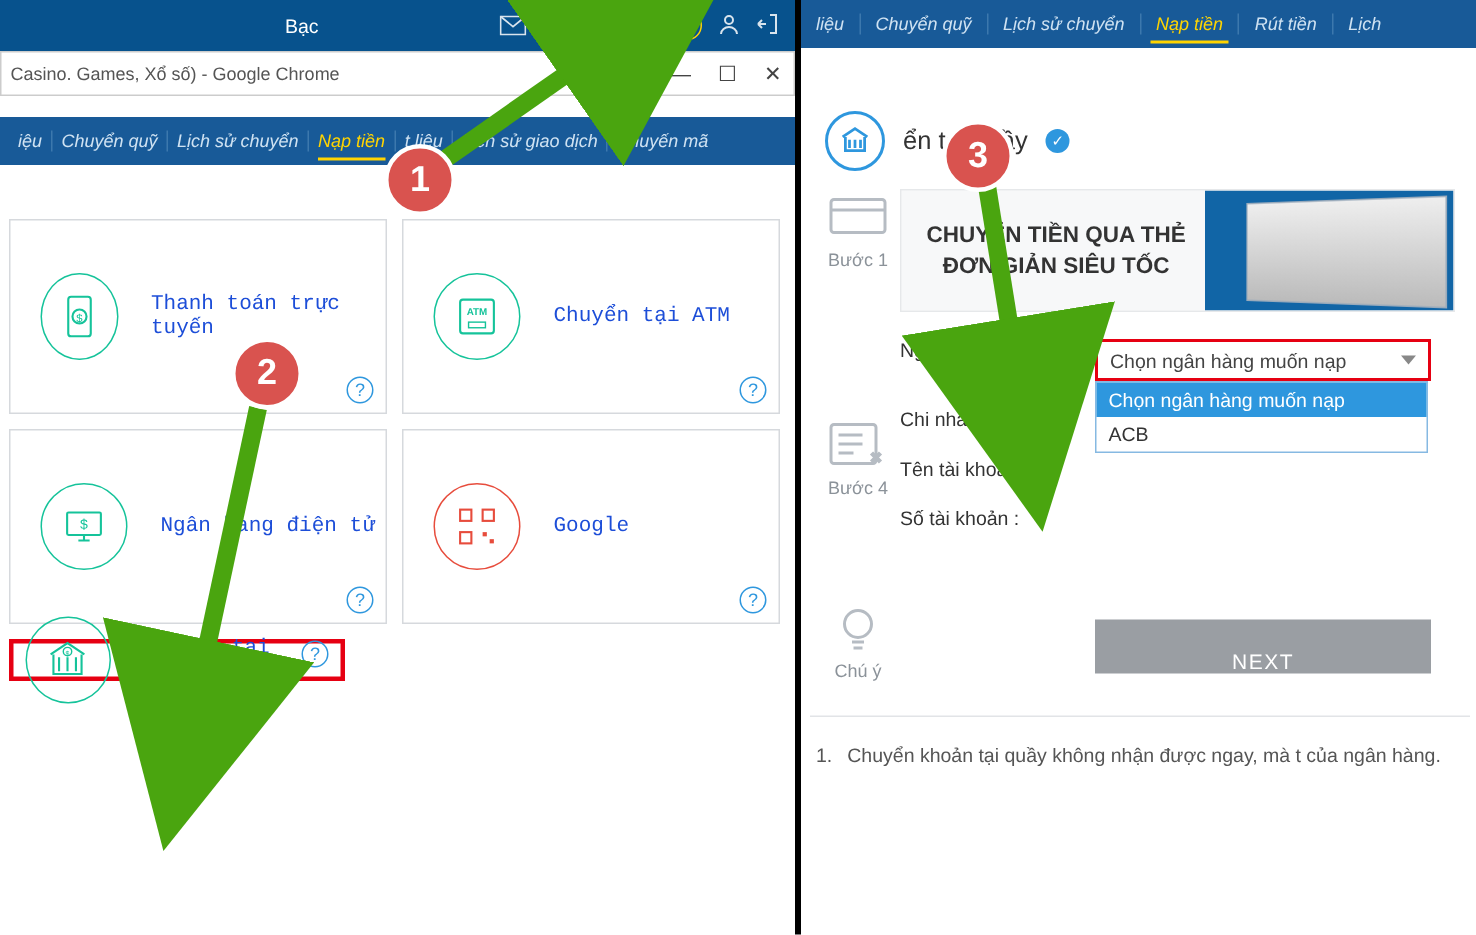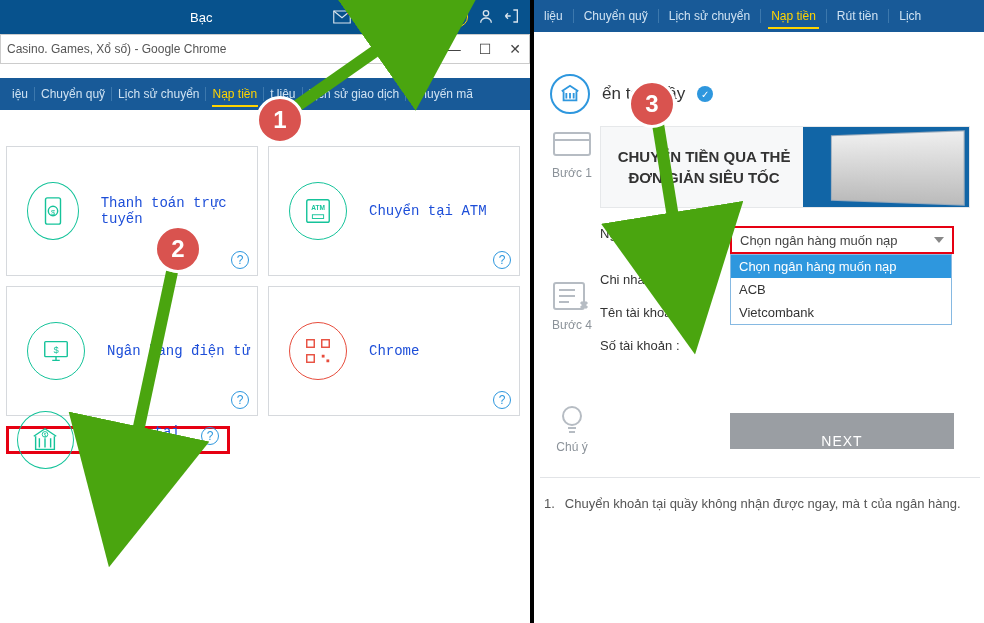--- a/index.html
+++ b/index.html
@@ -23,21 +23,21 @@
   .circ.r { border-color: #ffd400; color: #ffd400; }
   .nbox { position: absolute; border: 2px solid #e60012; top: 3px; right: 104px; width: 28px; height: 28px; }
   .user-ic svg, .exit-ic svg { width: 16px; height: 16px; fill: #d9e4ed; }
 
   
   .chromebar { height: 30px; border: 1px solid #ccc; display: flex; align-items: center; justify-content: space-between; font-size: 12px; color: #555; padding: 0 8px 0 6px; }
   .wbtns { display: flex; gap: 18px; font-size: 14px; color: #444; }
   .spacer14 { height: 14px; }
   
   .nav { height: 32px; background: #185a98; display: flex; align-items: center; font-size: 12px; color: #cfe2f2; padding-left: 6px; overflow: hidden; }
-  .nav span { padding: 0 6px; border-left: 1px solid #3c78ad; white-space: nowrap; }
+  .nav span { padding: 0 6px; border-left: 1px solid #3c78ad; white-space: nowrap; font-style: italic; }
   .nav span:first-child { border-left: none; }
   .nav .active { color: #ffd400; position: relative; }
   .nav .active::after { content: ""; position: absolute; left: 10%; right: 10%; bottom: -6px; height: 2px; background: #ffd400; }
   .spacer36 { height: 36px; } 
 
   
   .grid { padding: 0 6px; display: flex; flex-wrap: wrap; gap: 10px; }
   .card { width: 252px; height: 130px; border: 1px solid #d6d9dd; position: relative; display: flex; align-items: center; padding-left: 20px; gap: 22px; background: #fff; }
   .card.sel { border: 3px solid #e60012; }
   .iconwrap { width: 58px; height: 58px; border: 1.5px solid #15c39a; border-radius: 50%; display: flex; align-items: center; justify-content: center; }
@@ -169,21 +169,21 @@
     <div class="card">
       <div class="iconwrap qrw">
         <svg viewBox="0 0 32 32">
             <rect x="4" y="4" width="8" height="8" fill="none" stroke="#e74c3c" stroke-width="1.5"></rect>
             <rect x="20" y="4" width="8" height="8" fill="none" stroke="#e74c3c" stroke-width="1.5"></rect>
             <rect x="4" y="20" width="8" height="8" fill="none" stroke="#e74c3c" stroke-width="1.5"></rect>
             <rect x="20" y="20" width="3" height="3" fill="#e74c3c"></rect>
             <rect x="25" y="25" width="3" height="3" fill="#e74c3c"></rect>
           </svg>
       </div>
-      <span class="clabel">Chrome</span>
+      <span class="clabel">Google</span>
       <span class="qm">?</span>
     </div>
     <div class="card sel">
       <div class="iconwrap">
         <svg viewBox="0 0 32 32">
             <path d="M4 12L16 4l12 8M6 12v14h20V12M6 26h20" fill="none" stroke="#15c39a" stroke-width="1.5"></path>
             <circle cx="16" cy="10" r="3" fill="none" stroke="#15c39a"></circle>
             <text x="16" y="13" font-size="5" text-anchor="middle" fill="#15c39a">$</text>
             <path d="M10 14v10M16 14v10M22 14v10" stroke="#15c39a" stroke-width="1.5"></path>
           </svg>
@@ -250,21 +250,20 @@
         <span class="lbl">Ngân hàng :</span>
         <div class="sel">
           <span>Chọn ngân hàng muốn nạp</span>
           <span class="tri2"></span>
         </div>
       </div>
       <div style="position:relative;">
         <div class="ddpop" style="left:130px;top:0;">
           <div class="hl">Chọn ngân hàng muốn nạp</div>
           <div>ACB</div>
-          <div>Vietcombank</div>
         </div>
       </div>
       <div class="formrow">
           <span class="lbl">Chi nhánh :</span>
         </div>
       <div class="formrow">
           <span class="lbl">Tên tài khoản :</span>
         </div>
       <div class="formrow">
           <span class="lbl">Số tài khoản :</span>

